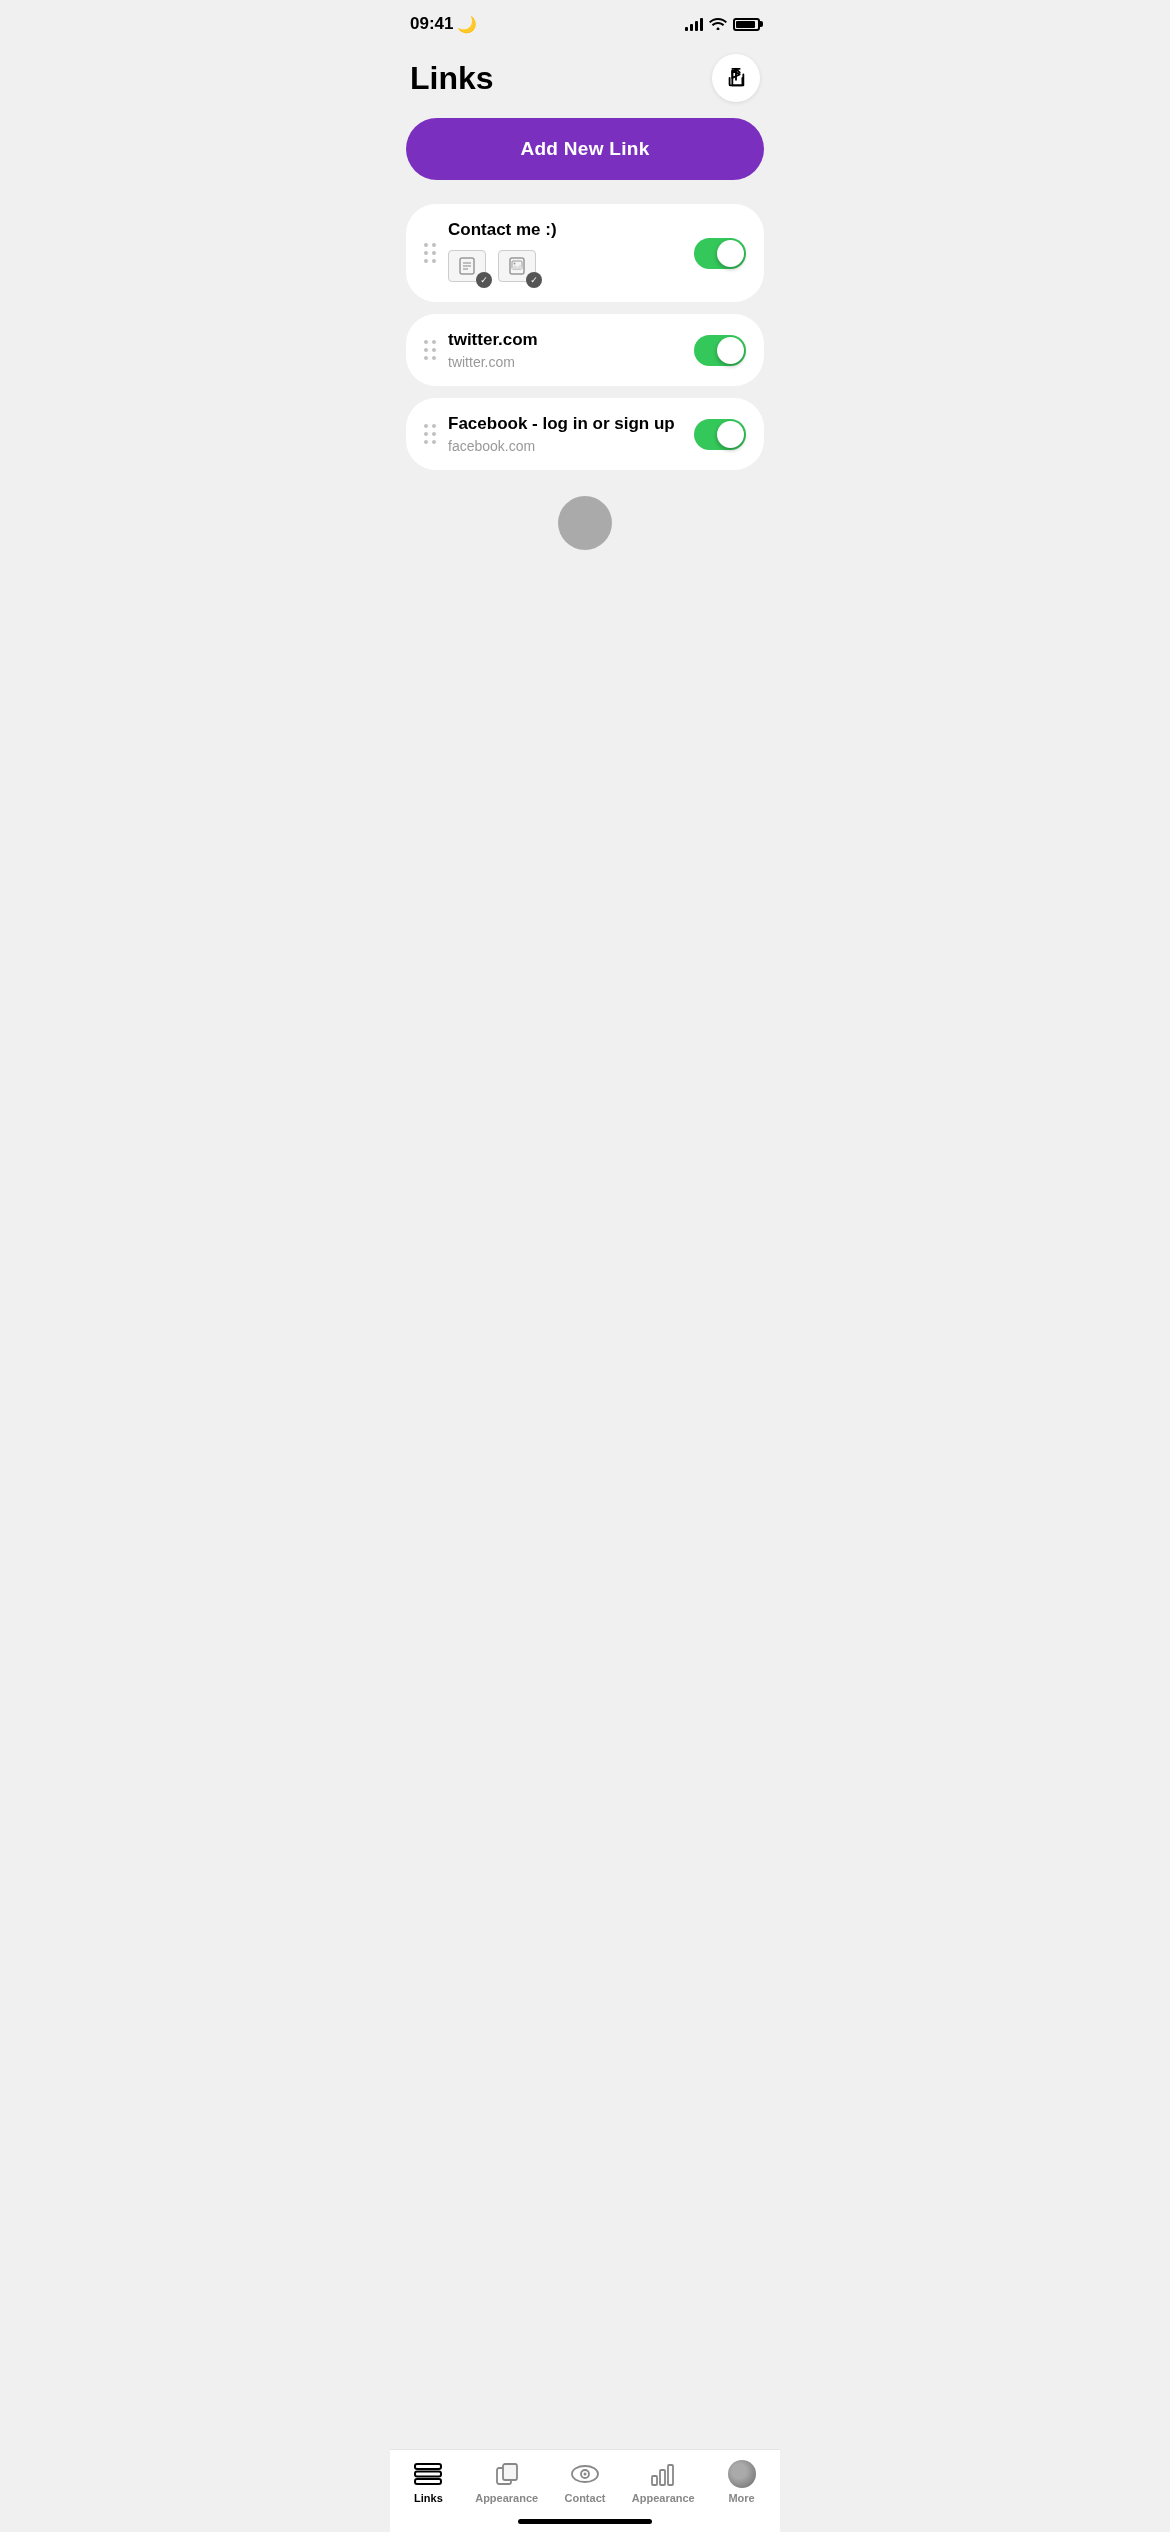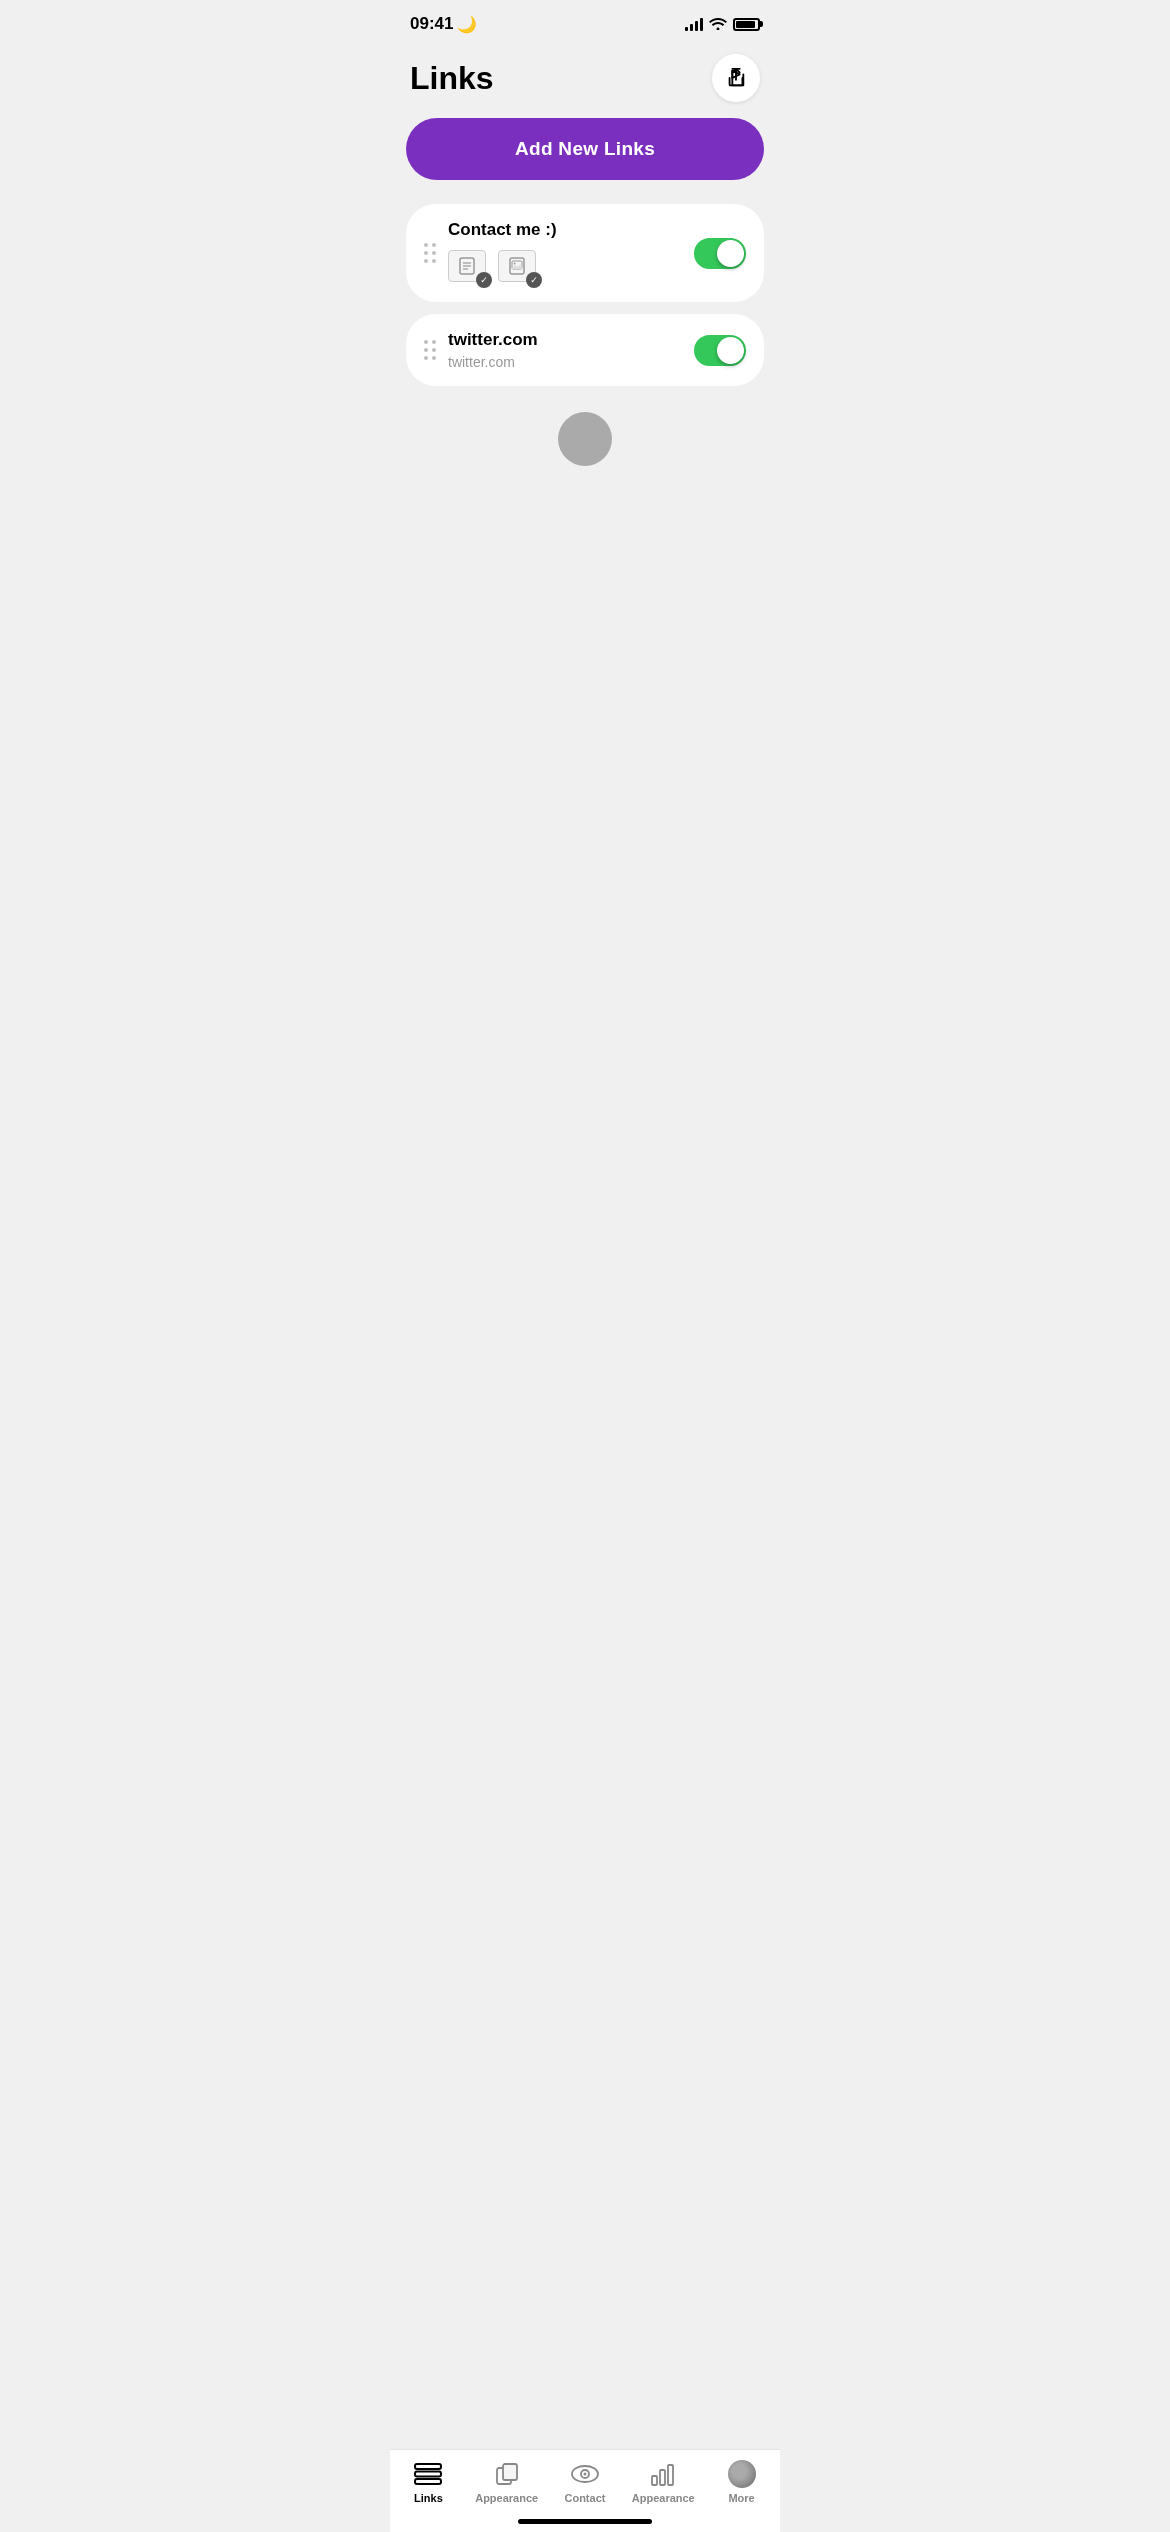--- a/index.html
+++ b/index.html
@@ -396,21 +396,21 @@
       <line x1="12" y1="2" x2="8" y2="2"></line>
       <line x1="12" y1="2" x2="16" y2="2"></line>
 
       <path d="M12 2v12M8 6l4-4 4 4" stroke="#000" stroke-width="2" stroke-linecap="round" stroke-linejoin="round"></path>
       <path d="M5 12v7a1 1 0 001 1h12a1 1 0 001-1v-7" stroke="#000" stroke-width="2" stroke-linecap="round" stroke-linejoin="round" fill="none"></path>
     </svg>
   </button>
 </div>
 
 
-<button class="add-link-btn">Add New Links</button>
+<button class="add-link-btn">Add New Link</button>
 
 
 <div class="links-list">
 
   <div class="link-card">
     <div class="drag-handle">
       <div class="drag-handle-row">
         <div class="drag-dot"></div>
         <div class="drag-dot"></div>
       </div>
@@ -472,20 +472,43 @@
     </div>
     <div class="link-content">
       <div class="link-title">twitter.com</div>
       <div class="link-url">twitter.com</div>
     </div>
     <div class="toggle">
       <div class="toggle-knob"></div>
     </div>
   </div>
 
+  <div class="link-card">
+    <div class="drag-handle">
+      <div class="drag-handle-row">
+        <div class="drag-dot"></div>
+        <div class="drag-dot"></div>
+      </div>
+      <div class="drag-handle-row">
+        <div class="drag-dot"></div>
+        <div class="drag-dot"></div>
+      </div>
+      <div class="drag-handle-row">
+        <div class="drag-dot"></div>
+        <div class="drag-dot"></div>
+      </div>
+    </div>
+    <div class="link-content">
+      <div class="link-title">Facebook - log in or sign up</div>
+      <div class="link-url">facebook.com</div>
+    </div>
+    <div class="toggle">
+      <div class="toggle-knob"></div>
+    </div>
+  </div>
 
 </div>
 
 
 <div class="drag-circle-area">
   <div class="drag-indicator"></div>
 </div>
 
 <div class="spacer-bottom"></div>
 

